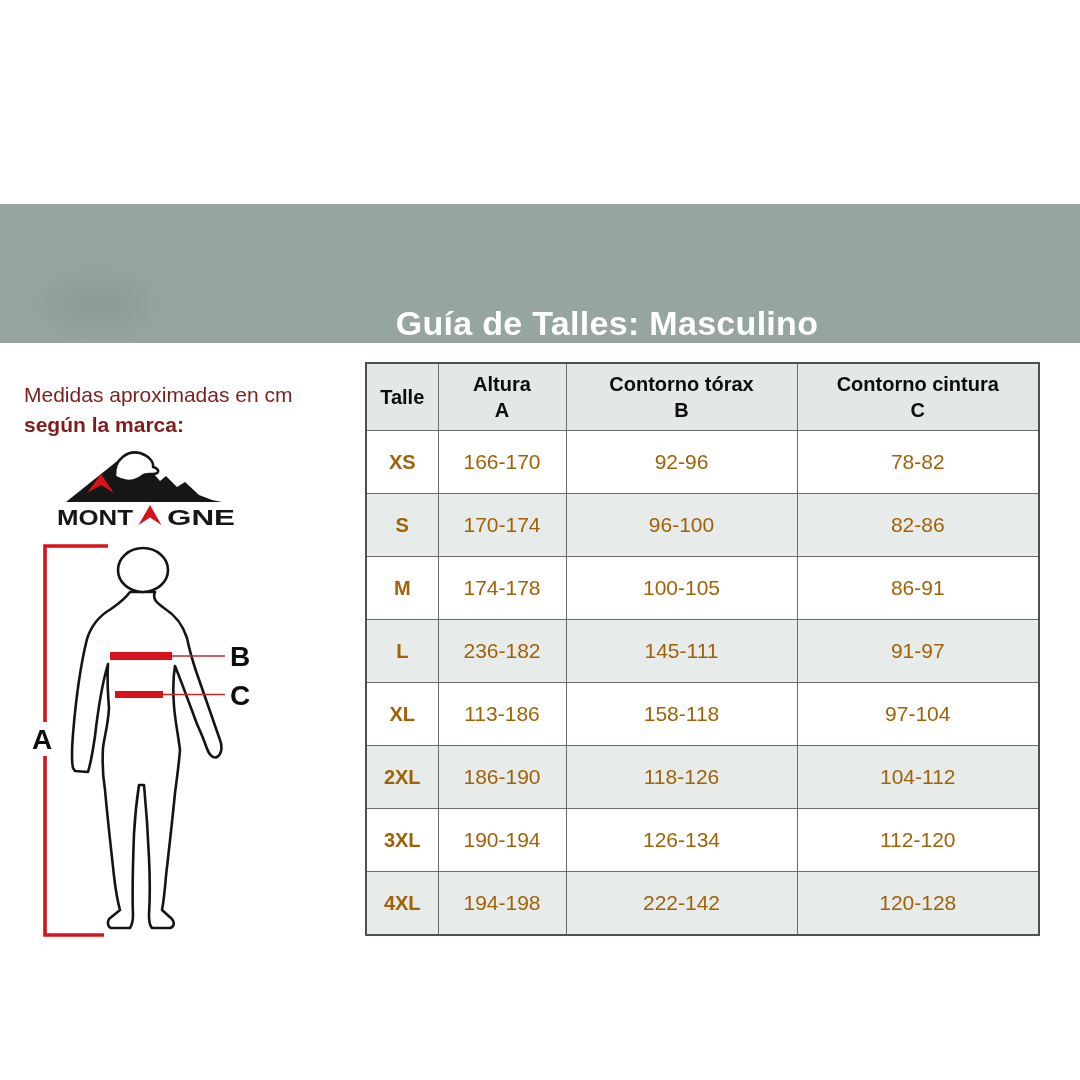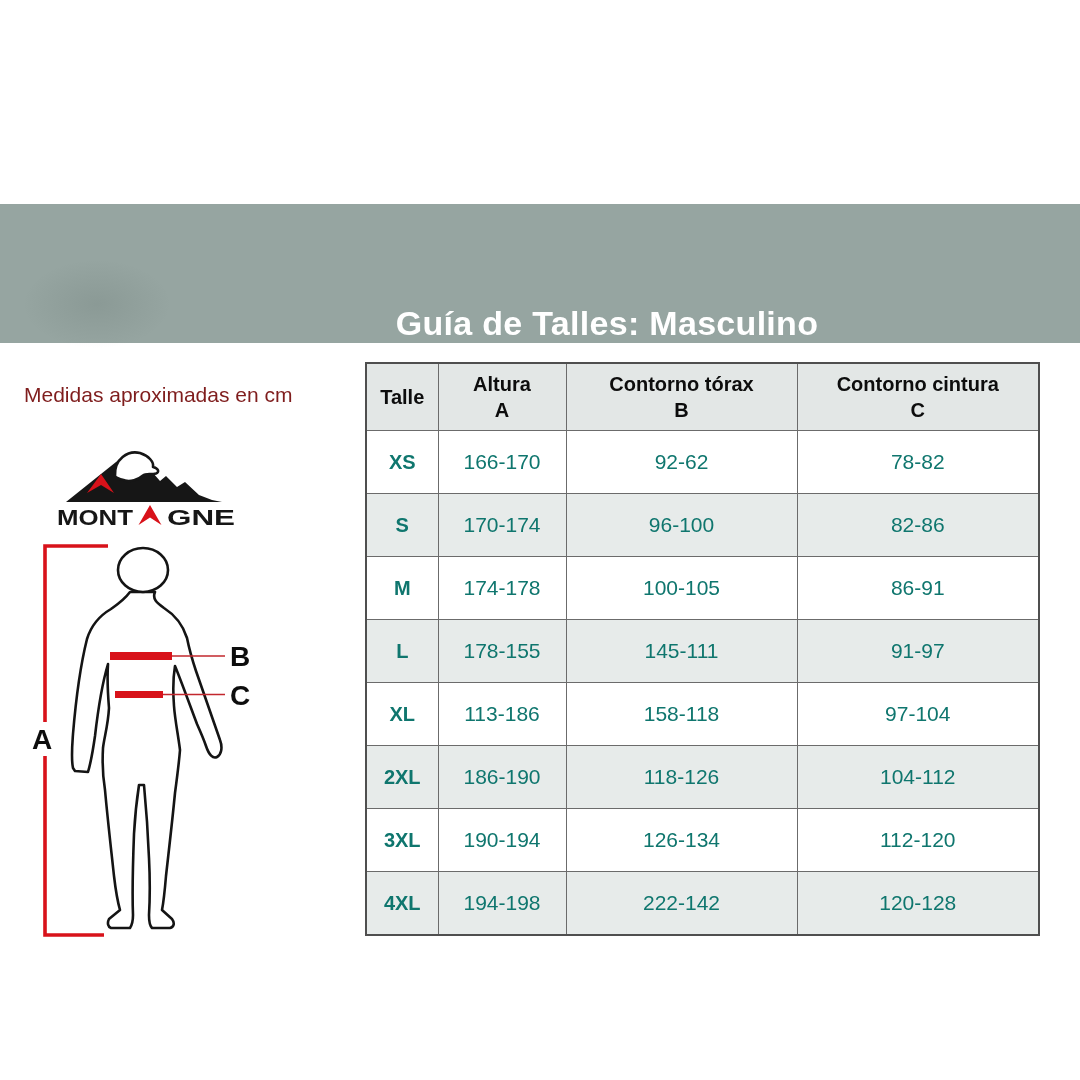--- a/index.html
+++ b/index.html
@@ -33,40 +33,41 @@
     position:absolute;left:365px;top:362px;width:673px;
     border-collapse:collapse;table-layout:fixed;background:#fff;
     border:2px solid #4f4f4f;
   }
   .size-table th,.size-table td{
     border:1px solid #6b6b6b;text-align:center;vertical-align:middle;padding:0;
   }
   .size-table thead th{
     background:#e3e7e6;height:66px;font-size:20px;font-weight:bold;color:#0d0d0d;line-height:26px;
   }
-  .size-table tbody td{height:62px;font-size:21px;color:#0f766e;}
+  .size-table tbody td{height:62px;font-size:21px;color:#a16207;}
   .size-table tbody td.size{font-weight:bold;font-size:20px;}
   .size-table tbody tr:nth-child(even) td{background:#e7ebea;}
   .col-talle{width:72px;}
   .col-altura{width:128px;}
   .col-torax{width:231px;}
   .col-cintura{width:242px;}
 </style>
 </head>
 <body>
 
 <div class="page">
 
   <div class="banner">
     <div class="banner-smudge"></div>
     <div class="banner-title">Guía de Talles: Masculino</div>
   </div>
 
   <div class="intro">
     <div>Medidas aproximadas en cm</div>
+    <div class="b">según la marca:</div>
   </div>
 
   <svg class="logo" viewBox="0 0 184 82">
     <g>
 
       <path d="M 10,55 L 70,7 L 90,21 L 97,26 L 104,34 L 110,29 L 121,40 L 129,35 L 143,48 L 156,53 L 166,55 Z" fill="#161616"></path>
 
       <path d="M 31,46 L 45,27 L 58,46 L 45,38 Z" fill="#d8121a"></path>
 
       <path d="M 59,29 C 58,12 72,3 84,6 C 93,9 98,15 97,20 C 102,21 104,25 100,26.5 C 95,28 90,26 87,28.5 C 82,33 74,35 69,33.5 C 64,32 60,31 59,29 Z" fill="#ffffff" stroke="#161616" stroke-width="2.6" stroke-linejoin="round"></path>
@@ -163,38 +164,38 @@
         <th>
           <div>Contorno cintura</div>
           <div>C</div>
         </th>
       </tr>
     </thead>
     <tbody>
       <tr>
         <td class="size">XS</td>
         <td>166-170</td>
-        <td>92-62</td>
+        <td>92-96</td>
         <td>78-82</td>
       </tr>
       <tr>
         <td class="size">S</td>
         <td>170-174</td>
         <td>96-100</td>
         <td>82-86</td>
       </tr>
       <tr>
         <td class="size">M</td>
         <td>174-178</td>
         <td>100-105</td>
         <td>86-91</td>
       </tr>
       <tr>
         <td class="size">L</td>
-        <td>178-155</td>
+        <td>236-182</td>
         <td>145-111</td>
         <td>91-97</td>
       </tr>
       <tr>
         <td class="size">XL</td>
         <td>113-186</td>
         <td>158-118</td>
         <td>97-104</td>
       </tr>
       <tr>

